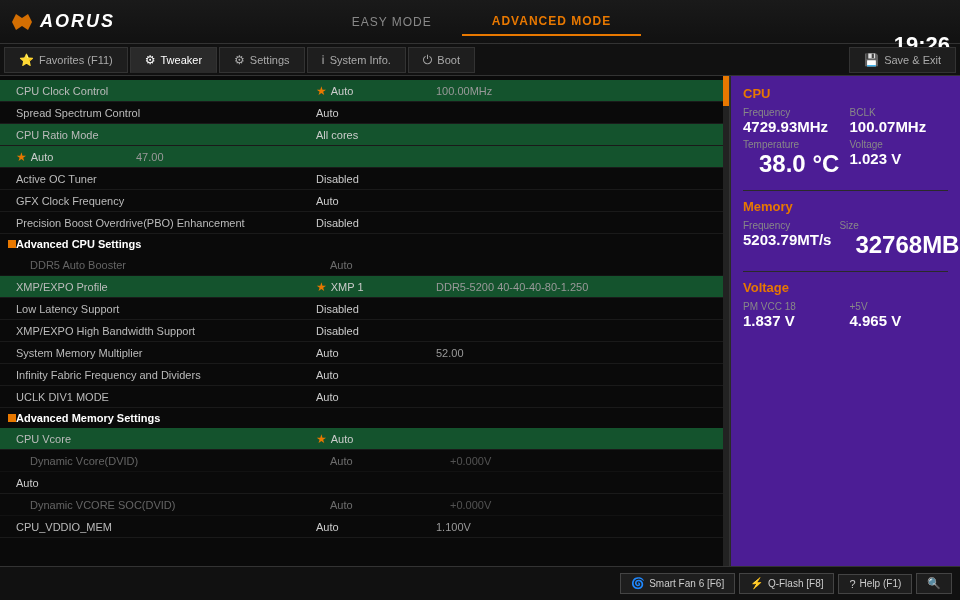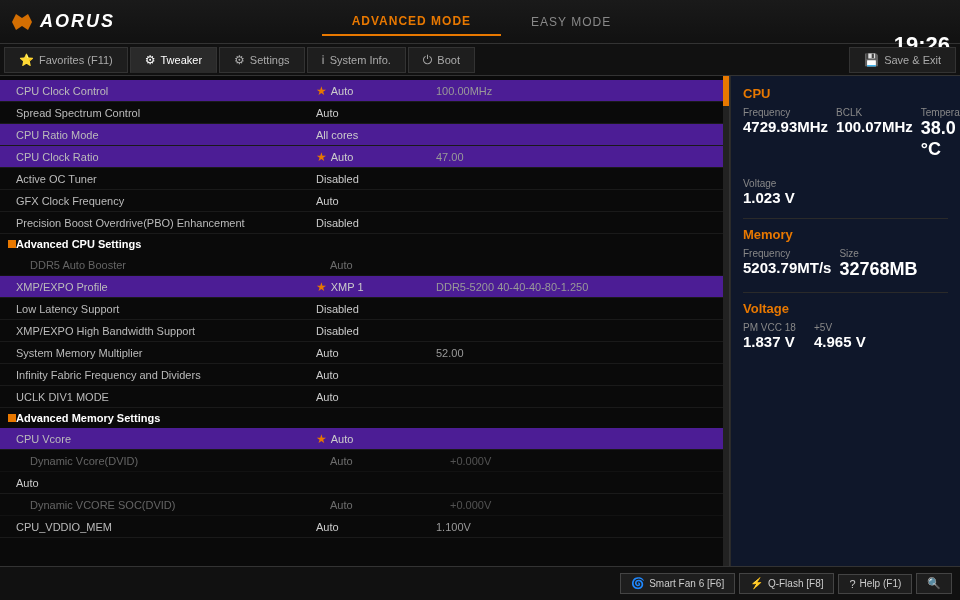--- a/index.html
+++ b/index.html
@@ -138,21 +138,21 @@
     }
 
     .settings-row {
       display: flex;
       align-items: center;
       padding: 2px 8px 2px 16px;
       min-height: 22px;
       border-bottom: 1px solid #1a1a1a;
     }
     .settings-row.highlighted {
-      background: #4c1d95;
+      background: #14532d;
     }
     .settings-row.dimmed {
       opacity: 0.5;
       padding-left: 30px;
     }
     .row-name {
       flex: 0 0 300px;
       color: #bbb;
       font-size: 11px;
     }
@@ -183,49 +183,50 @@
     .section-dot {
       width: 8px;
       height: 8px;
       background: #e87800;
       display: inline-block;
     }
 
     
     .right-panel {
       width: 230px;
-      background: #0f172a;
+      background: #4c1d95;
       padding: 10px 12px;
       border-left: 1px solid #2a2a2a;
     }
     .info-section {
       margin-bottom: 12px;
     }
     .info-section-title {
       color: #e87800;
       font-size: 13px;
       font-weight: bold;
       margin-bottom: 6px;
     }
     .info-grid {
       display: grid;
-      grid-template-columns: 1fr 1fr 1fr;
-      gap: 18px 8px;
+      grid-template-columns: 1fr 1fr;
+      gap: 4px 8px;
     }
     .info-label {
       color: #888;
       font-size: 10px;
     }
     .info-value {
       color: #fff;
       font-size: 15px;
       font-weight: bold;
     }
     .info-value.large {
-      font-size: 18px;
+      font-size: 24px;
+      margin-left: 16px;
     }
     .divider {
       border-top: 1px solid #2a2a2a;
       margin: 8px 0;
     }
 
     
     .footer {
       height: 34px;
       background: #111;
@@ -255,22 +256,22 @@
 <body>
 
 <div class="header">
   <div class="logo">
     <svg class="logo-icon" viewBox="0 0 24 24" fill="none">
       <path d="M2 12 L6 4 L12 8 L18 4 L22 12 L18 20 L12 16 L6 20 Z" fill="#e87800" opacity="0.9"></path>
     </svg>
     <span>AORUS</span>
   </div>
   <div class="mode-tabs">
+    <div class="mode-tab">EASY MODE</div>
     <div class="mode-tab active">ADVANCED MODE</div>
-    <div class="mode-tab">EASY MODE</div>
   </div>
   <div class="datetime">
     <div>
       <span>12/02/2023</span> <span>Saturday</span>
     </div>
     <div class="time">19:26</div>
   </div>
 </div>
 
 <div class="nav-tabs">
@@ -320,21 +321,20 @@
       <div class="row-extra"></div>
     </div>
     <div class="settings-row highlighted">
       <div class="row-name">CPU Ratio Mode</div>
       <div class="row-value">
         <span>All cores</span>
       </div>
       <div class="row-extra"></div>
     </div>
     <div class="settings-row highlighted">
-      <div class="row-name">CPU Clock Ratio</div>
       <div class="row-value">
         <span class="star">★</span>
         <span>Auto</span>
       </div>
       <div class="row-extra">47.00</div>
     </div>
     <div class="settings-row">
       <div class="row-name">Active OC Tuner</div>
       <div class="row-value">
         <span>Disabled</span>

